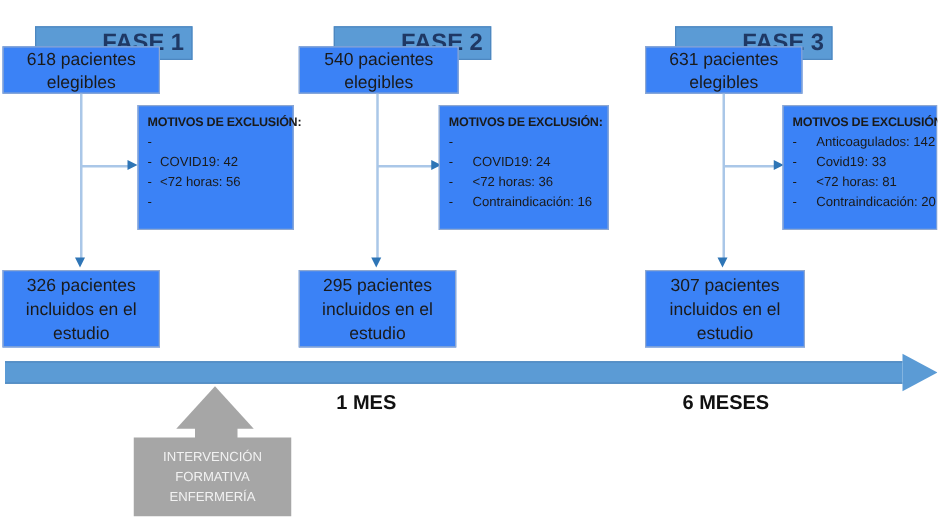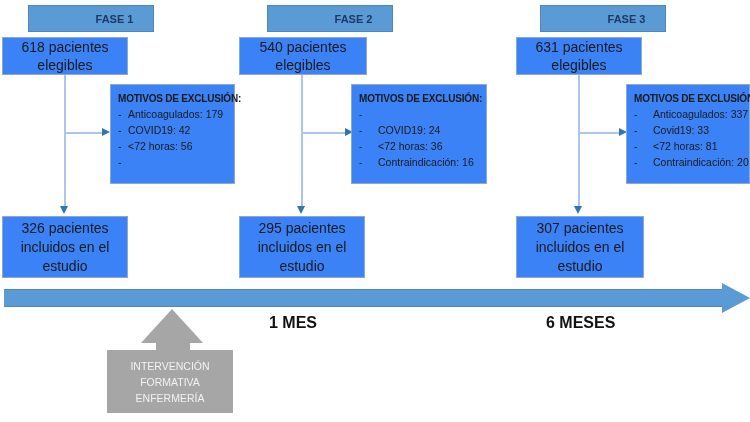--- a/index.html
+++ b/index.html
@@ -6,24 +6,24 @@
   .canvas{
     position:relative;width:750px;height:422px;background:#fff;overflow:hidden;
     font-family:"Liberation Sans",sans-serif;color:#1a1a1a;
   }
   .phase{position:absolute;top:0;width:236px;height:285px;}
   .phase.p1{left:0;}
   .phase.p2{left:237px;}
   .phase.p3{left:514px;}
 
   .phase-header{
-    position:absolute;left:28px;top:5px;width:77px;height:25px;
+    position:absolute;left:28px;top:21px;width:77px;height:25px;
     background:var(--header-fill,#5B9BD5);border:1px solid var(--header-border,#4d87c0);
     display:flex;align-items:center;justify-content:center;
-    font-weight:bold;font-size:11px;color:var(--header-text,#1F3864);padding-left:47px;
+    font-weight:bold;font-size:19px;color:var(--header-text,#1F3864);padding-left:47px;
   }
   .p2 .phase-header{left:30px;}
   .p3 .phase-header{left:26px;}
 
   .box{position:absolute;background:#3b82f6;border:1.5px solid var(--box-border,#8FA8D0);box-sizing:border-box;}
   .eligible{
     left:2px;top:37px;width:126px;height:38px;
     display:flex;align-items:center;justify-content:center;text-align:center;
     font-size:14px;line-height:18px;white-space:pre-line;
   }
@@ -86,21 +86,20 @@
     <div class="box eligible">618 pacientes
 elegibles</div>
     <div class="vline"></div>
     <div class="varrow"></div>
     <div class="hline"></div>
     <div class="harrow"></div>
     <div class="box exclusion">
       <div class="ex-title">MOTIVOS DE EXCLUSIÓN:</div>
       <div class="ex-item">
         <span class="dash">-</span>
-        <span>Anticoagulados: 179</span>
       </div>
       <div class="ex-item">
         <span class="dash">-</span>
         <span>COVID19: 42</span>
       </div>
       <div class="ex-item">
         <span class="dash">-</span>
         <span>&lt;72 horas: 56</span>
       </div>
       <div class="ex-item">
@@ -148,21 +147,21 @@
     <div class="box eligible">631 pacientes
 elegibles</div>
     <div class="vline"></div>
     <div class="varrow"></div>
     <div class="hline"></div>
     <div class="harrow"></div>
     <div class="box exclusion">
       <div class="ex-title">MOTIVOS DE EXCLUSIÓN:</div>
       <div class="ex-item">
         <span class="dash">-</span>
-        <span>Anticoagulados: 337</span>
+        <span>Anticoagulados: 142</span>
       </div>
       <div class="ex-item">
         <span class="dash">-</span>
         <span>Covid19: 33</span>
       </div>
       <div class="ex-item">
         <span class="dash">-</span>
         <span>&lt;72 horas: 81</span>
       </div>
       <div class="ex-item">

